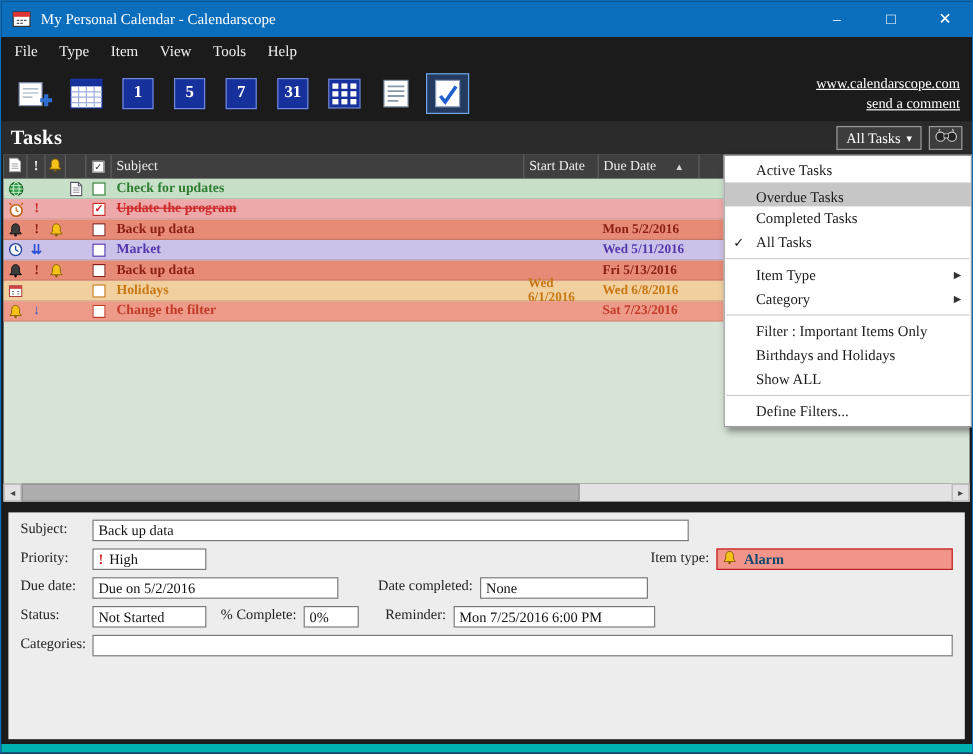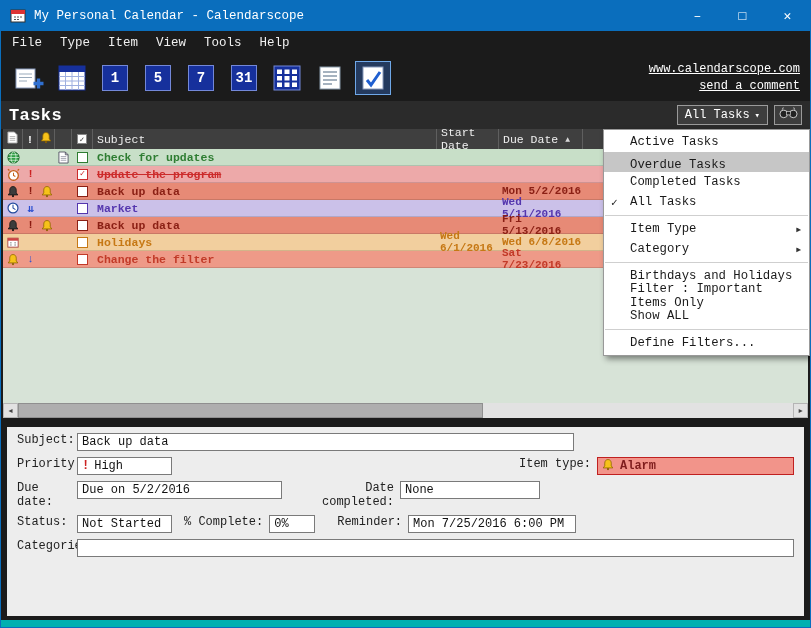--- a/index.html
+++ b/index.html
@@ -1,18 +1,18 @@
 <!DOCTYPE html>
 <html><head>
 <meta charset="utf-8">
 <style>
   html,body{margin:0;padding:0;background:#3a3a3a;}
   .window{position:relative;width:811px;height:628px;box-sizing:border-box;
     border:1px solid #0a6ebd;background:#1b1b1b;overflow:hidden;
-    font-family:Liberation Mono, monospace;-webkit-font-smoothing:antialiased;}
+    font-family:Liberation Serif, serif;-webkit-font-smoothing:antialiased;}
 
   
   .titlebar{position:absolute;top:0;left:0;right:0;height:30px;background:#0a6ebd;
     display:flex;align-items:center;color:#fff;padding-left:9px;box-sizing:border-box;}
   .app-icon{display:flex;margin-right:8px;}
   .title-text{font-size:12.5px;}
   .controls{margin-left:auto;display:flex;height:100%;}
   .ctrl{width:45px;display:flex;align-items:center;justify-content:center;font-size:13px;color:#fff;}
 
   
@@ -443,21 +443,21 @@
       <div class="field subject-field">Back up data</div>
     </div>
 
     <div class="d-row">
       <span class="d-label">Priority:</span>
       <div class="field priority-field">
         <span class="pri-ic">!</span>
         <span>High</span>
       </div>
       <span class="itemtype-label">Item type:</span>
-      <div class="field itemtype-field" style="background: rgb(242, 148, 138); border-color: rgb(192, 32, 32); color: #7f1d1d;">
+      <div class="field itemtype-field" style="background: rgb(242, 148, 138); border-color: rgb(192, 32, 32); color: #0c4a6e;">
         <span><svg width="12" height="13" viewBox="0 0 14 14">
               <path d="M7 1.2c2.3 0 3.8 1.8 3.8 4.2v3.2L12.6 11H1.4l1.8-2.4V5.4C3.2 3 4.7 1.2 7 1.2z" fill="#f6c21a" stroke="#8a6100" stroke-width="0.9"></path>
               <circle cx="7" cy="12.3" r="1.3" fill="#8a6100"></circle>
             </svg></span>
         <span>Alarm</span>
       </div>
     </div>
 
     <div class="d-row row-due">
       <span class="d-label">Due date:</span>
@@ -508,28 +508,28 @@
         <span class="m-sub">▶</span>
       </div>
       <div class="m-item">
         <span class="m-check"></span>
         <span class="m-label">Category</span>
         <span class="m-sub">▶</span>
       </div>
       <div class="m-sep"></div>
       <div class="m-item">
         <span class="m-check"></span>
+        <span class="m-label">Filter : Important Items Only</span>
+      </div>
+      <div class="m-item">
+        <span class="m-check"></span>
         <span class="m-label">Birthdays and Holidays</span>
       </div>
       <div class="m-item">
         <span class="m-check"></span>
-        <span class="m-label">Filter : Important Items Only</span>
-      </div>
-      <div class="m-item">
-        <span class="m-check"></span>
         <span class="m-label">Show ALL</span>
       </div>
       <div class="m-sep"></div>
       <div class="m-item">
         <span class="m-check"></span>
         <span class="m-label">Define Filters...</span>
       </div>
     </div>
 
 </div>

